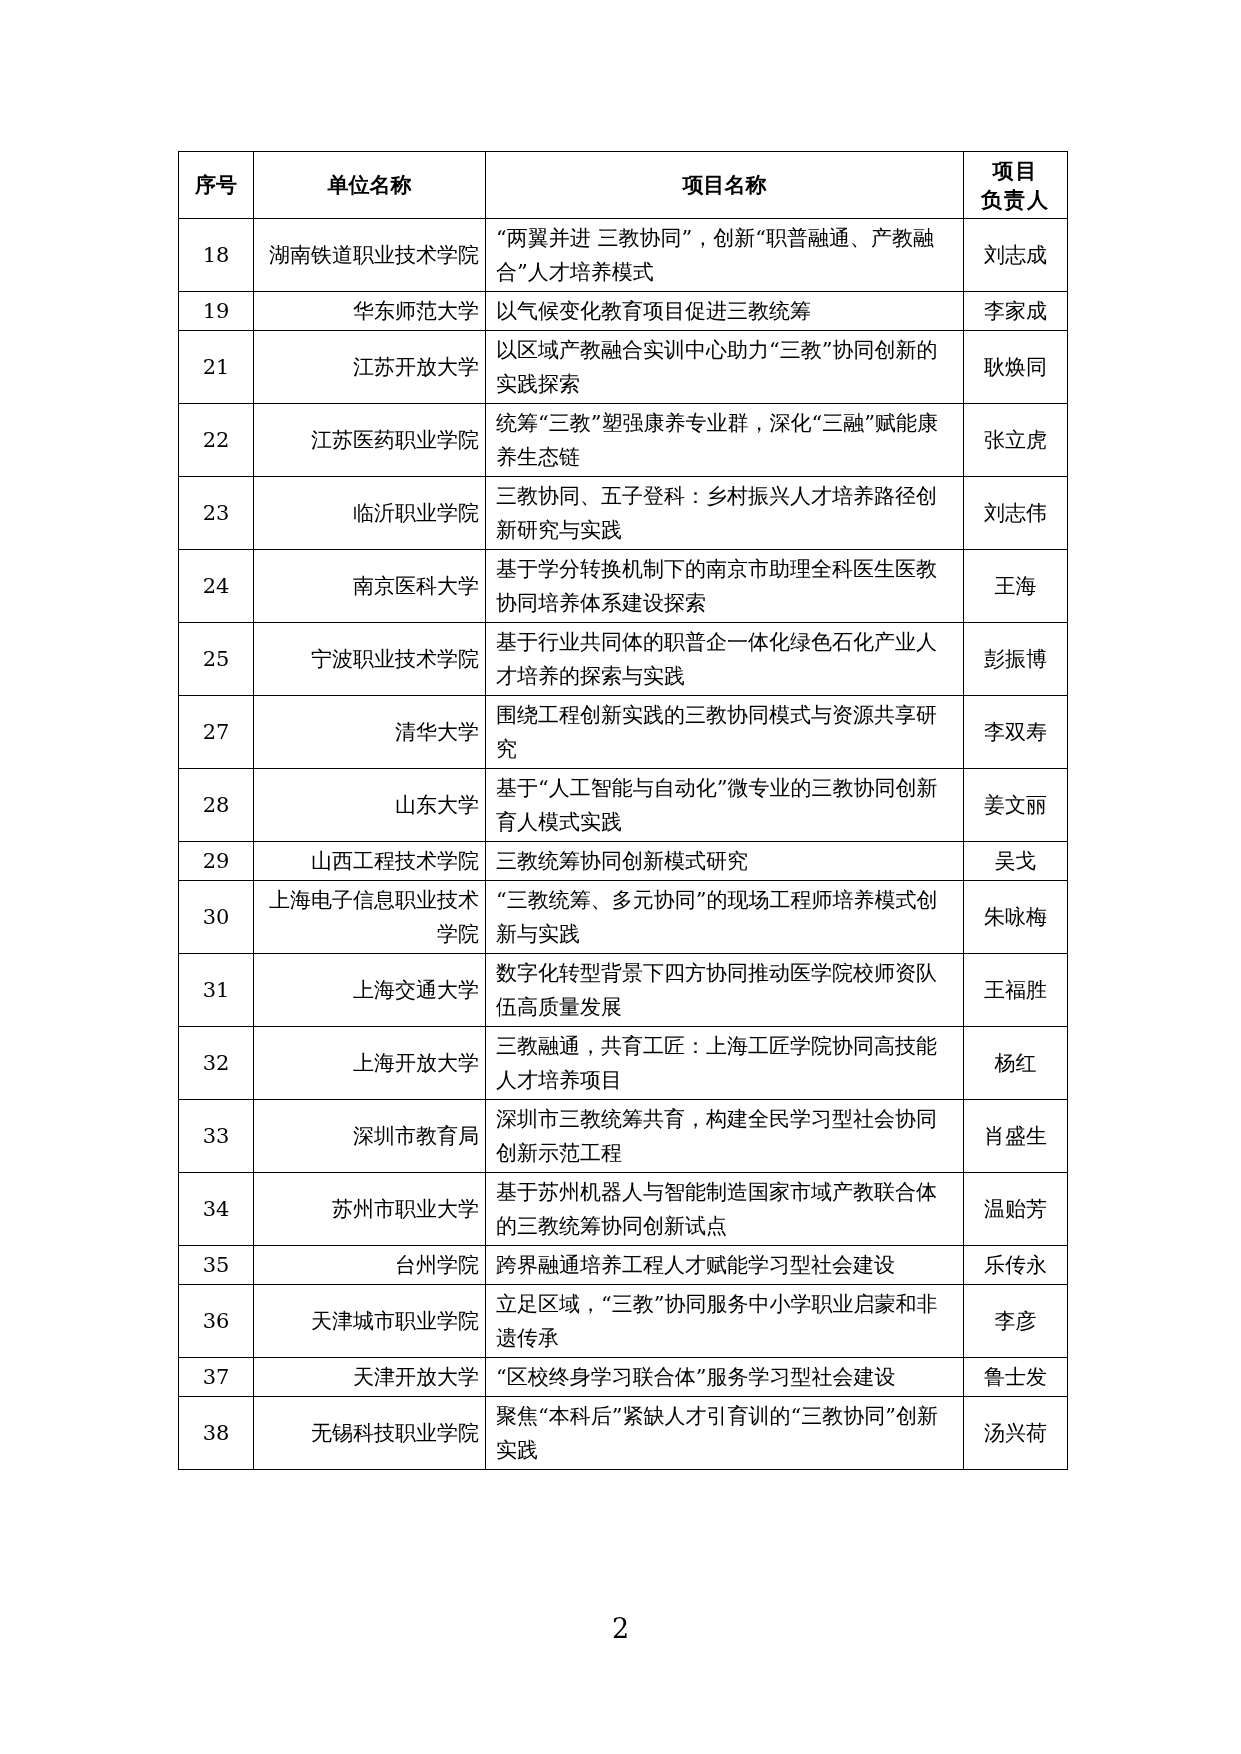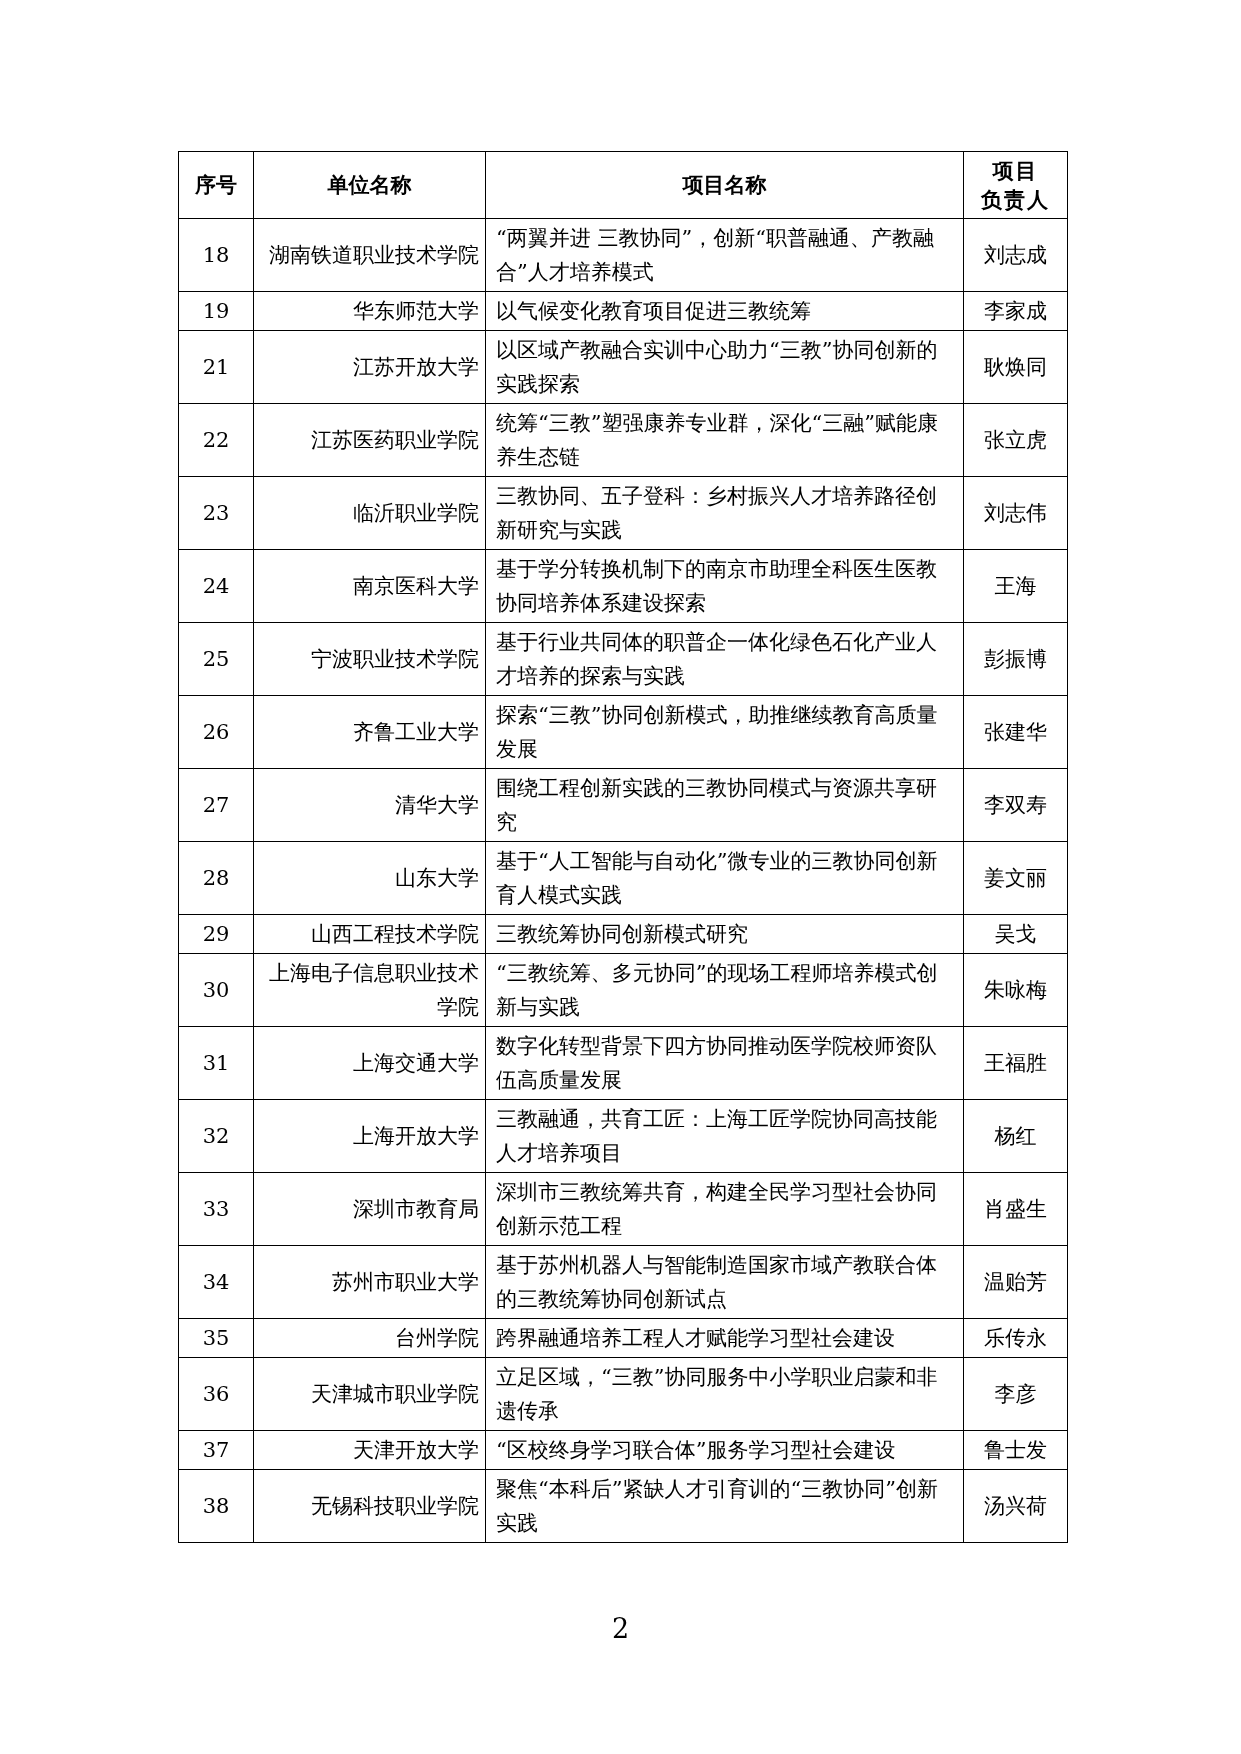--- a/index.html
+++ b/index.html
@@ -128,26 +128,20 @@
         <td class="cell-project">基于学分转换机制下的南京市助理全科医生医教协同培养体系建设探索</td>
         <td class="cell-leader">王海</td>
       </tr>
       <tr>
         <td class="cell-no">25</td>
         <td class="cell-unit">宁波职业技术学院</td>
         <td class="cell-project">基于行业共同体的职普企一体化绿色石化产业人才培养的探索与实践</td>
         <td class="cell-leader">彭振博</td>
       </tr>
       <tr>
-        <td class="cell-no">26</td>
-        <td class="cell-unit">齐鲁工业大学</td>
-        <td class="cell-project">探索“三教”协同创新模式，助推继续教育高质量发展</td>
-        <td class="cell-leader">张建华</td>
-      </tr>
-      <tr>
         <td class="cell-no">27</td>
         <td class="cell-unit">清华大学</td>
         <td class="cell-project">围绕工程创新实践的三教协同模式与资源共享研究</td>
         <td class="cell-leader">李双寿</td>
       </tr>
       <tr>
         <td class="cell-no">28</td>
         <td class="cell-unit">山东大学</td>
         <td class="cell-project">基于“人工智能与自动化”微专业的三教协同创新育人模式实践</td>
         <td class="cell-leader">姜文丽</td>

